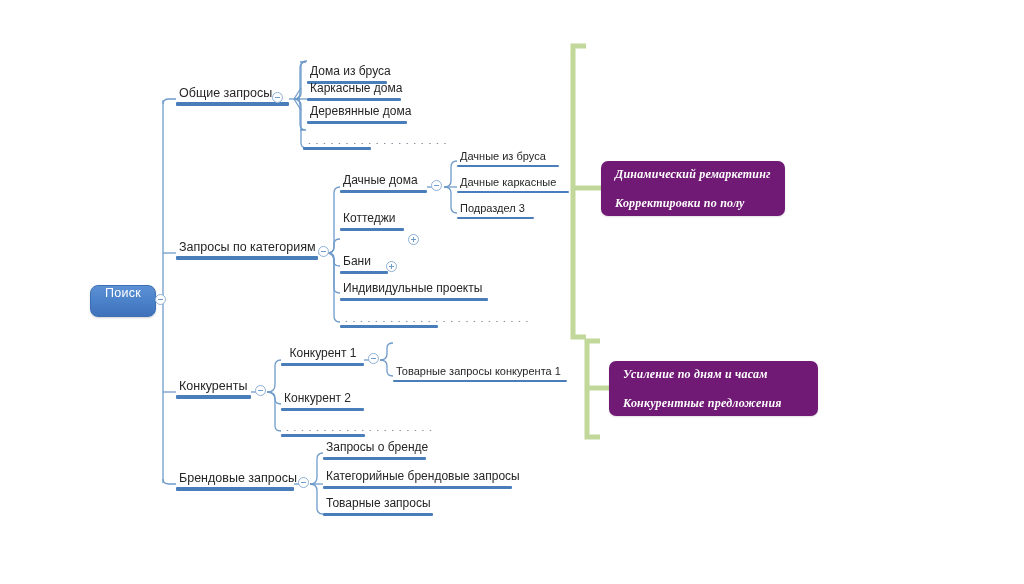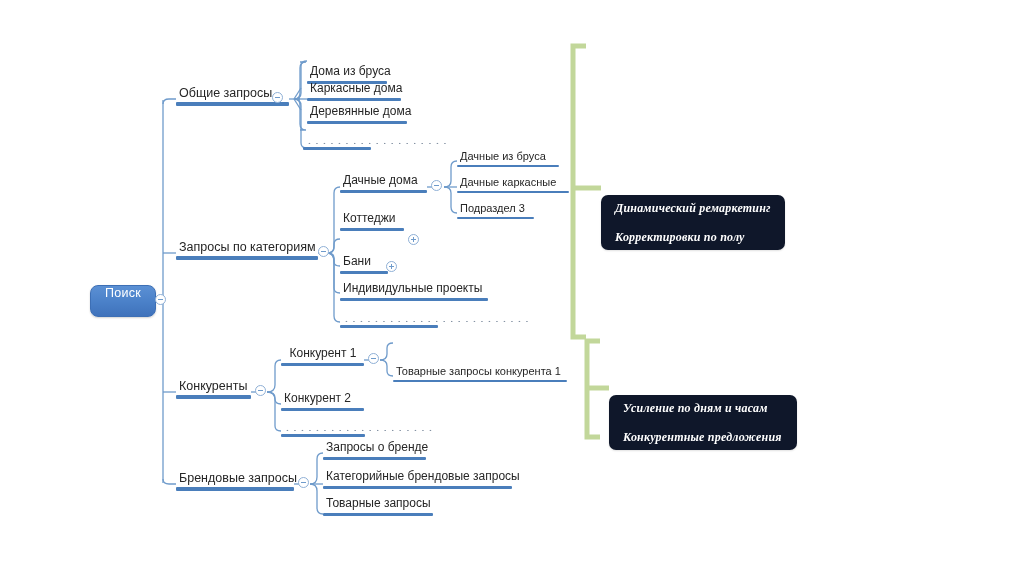--- a/index.html
+++ b/index.html
@@ -114,29 +114,28 @@
     top: 2px;
     width: 1px;
     height: 5px;
     background: #6f9bcb;
   }
 
   
   .callout {
     position: absolute;
     border-radius: 7px;
-    background: #0f172a;
+    background: #701a75;
     box-shadow: 0 1px 2px rgba(0,0,0,0.12);
     box-sizing: border-box;
     padding: 9px 12px 9px 14px;
     display: flex;
     flex-direction: column;
     justify-content: center;
     gap: 14px;
-    margin-top: 34px;
   }
   .callout .c-line {
     color: #ffffff;
     font-family: "Liberation Serif", serif;
     font-style: italic;
     font-weight: bold;
     font-size: 12px;
     white-space: nowrap;
     letter-spacing: 0.2px;
   }
@@ -344,18 +343,18 @@
   <div class="topic lvl2" style="left:323px; top:497px; width:110px;">
     <span class="t-text">Товарные запросы</span>
     <span class="t-rule"></span>
   </div>
 
   <div class="callout" style="left:601px; top:161px; width:184px; height:55px;">
     <span class="c-line">Динамический ремаркетинг</span>
     <span class="c-line">Корректировки по полу</span>
   </div>
 
-  <div class="callout" style="left:609px; top:361px; width:188px; height:55px;">
+  <div class="callout" style="left:609px; top:361px; width:209px; height:55px;">
     <span class="c-line">Усиление по дням и часам</span>
     <span class="c-line">Конкурентные предложения</span>
   </div>
 
 </div>
 
 </body></html>

